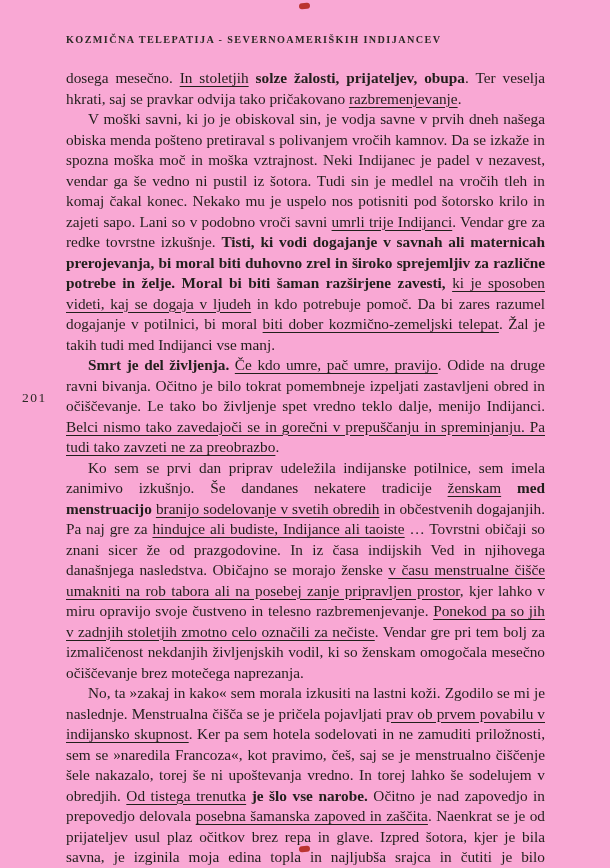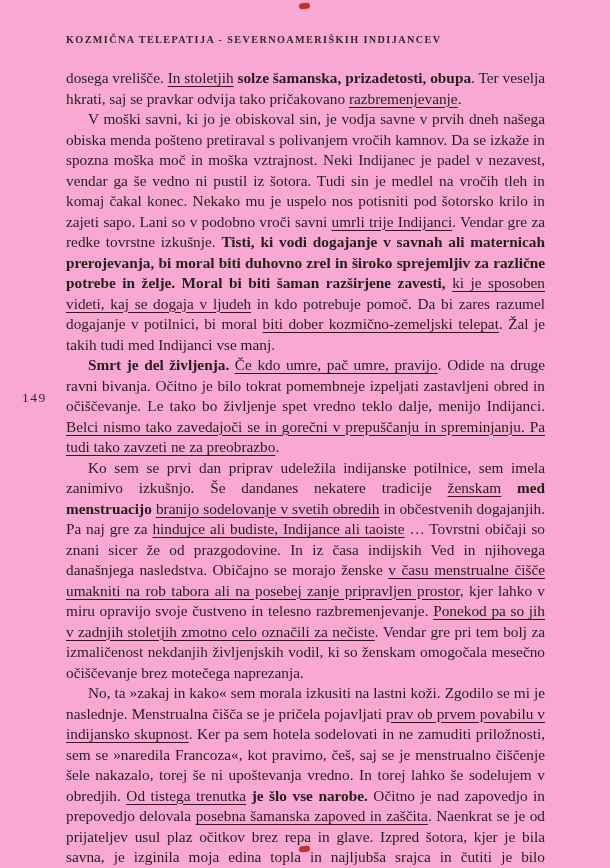--- a/index.html
+++ b/index.html
@@ -58,22 +58,22 @@
   }
   .page-marker.top { top: 3px; }
   .page-marker.bottom { top: 846px; }
 </style>
 </head>
 <body>
 
 <div class="page">
   <div class="page-marker top" style="background: rgb(179, 39, 30);"></div>
   <div class="running-head">KOZMIČNA TELEPATIJA - SEVERNOAMERIŠKIH INDIJANCEV</div>
-  <div class="page-number">149</div>
+  <div class="page-number">201</div>
   <div class="body-text">
-      <p class="para"><span>dosega vrelišče. </span><span class="u">In stoletjih</span><span> </span><span class="b">solze šamanska, prizadetosti, obupa</span><span>. Ter veselja hkrati, saj se pravkar odvija tako pričakovano </span><span class="u">razbremenjevanje</span><span>.</span></p>
+      <p class="para"><span>dosega mesečno. </span><span class="u">In stoletjih</span><span> </span><span class="b">solze žalosti, prijateljev, obupa</span><span>. Ter veselja hkrati, saj se pravkar odvija tako pričakovano </span><span class="u">razbremenjevanje</span><span>.</span></p>
       <p class="para indent"><span>V moški savni, ki jo je obiskoval sin, je vodja savne v prvih dneh našega obiska menda pošteno pretiraval s polivanjem vročih kamnov. Da se izkaže in spozna moška moč in moška vztrajnost. Neki Indijanec je padel v nezavest, vendar ga še vedno ni pustil iz šotora. Tudi sin je medlel na vročih tleh in komaj čakal konec. Nekako mu je uspelo nos potisniti pod šotorsko krilo in zajeti sapo. Lani so v podobno vroči savni </span><span class="u">umrli trije Indijanci</span><span>. Vendar gre za redke tovrstne izkušnje. </span><span class="b">Tisti, ki vodi dogajanje v savnah ali maternicah prerojevanja, bi moral biti duhovno zrel in široko sprejemljiv za različne potrebe in želje. Moral bi biti šaman razširjene zavesti,</span><span> </span><span class="u">ki je sposoben videti, kaj se dogaja v ljudeh</span><span> in kdo potrebuje pomoč. Da bi zares razumel dogajanje v potilnici, bi moral </span><span class="u">biti dober kozmično-zemeljski telepat</span><span>. Žal je takih tudi med Indijanci vse manj.</span></p>
       <p class="para indent"><span class="b">Smrt je del življenja.</span><span> </span><span class="u">Če kdo umre, pač umre, pravijo</span><span>. Odide na druge ravni bivanja. Očitno je bilo tokrat pomembneje izpeljati zastavljeni obred in očiščevanje. Le tako bo življenje spet vredno teklo dalje, menijo Indijanci. </span><span class="u">Belci nismo tako zavedajoči se in gorečni v prepuščanju in spreminjanju. Pa tudi tako zavzeti ne za preobrazbo</span><span>.</span></p>
       <p class="para indent"><span>Ko sem se prvi dan priprav udeležila indijanske potilnice, sem imela zanimivo izkušnjo. Še dandanes nekatere tradicije </span><span class="u">ženskam</span><span> </span><span class="b">med menstruacijo</span><span> </span><span class="u">branijo sodelovanje v svetih obredih</span><span> in občestvenih dogajanjih. Pa naj gre za </span><span class="u">hindujce ali budiste, Indijance ali taoiste</span><span> … Tovrstni običaji so znani sicer že od prazgodovine. In iz časa indijskih Ved in njihovega današnjega nasledstva. Običajno se morajo ženske </span><span class="u">v času menstrualne čišče umakniti na rob tabora ali na posebej zanje pripravljen prostor</span><span>, kjer lahko v miru opravijo svoje čustveno in telesno razbremenjevanje. </span><span class="u">Ponekod pa so jih v zadnjih stoletjih zmotno celo označili za nečiste</span><span>. Vendar gre pri tem bolj za izmaličenost nekdanjih življenjskih vodil, ki so ženskam omogočala mesečno očiščevanje brez motečega naprezanja.</span></p>
       <p class="para indent"><span>No, ta »zakaj in kako« sem morala izkusiti na lastni koži. Zgodilo se mi je naslednje. Menstrualna čišča se je pričela pojavljati </span><span class="u">prav ob prvem povabilu v indijansko skupnost</span><span>. Ker pa sem hotela sodelovati in ne zamuditi priložnosti, sem se »naredila Francoza«, kot pravimo, češ, saj se je menstrualno čiščenje šele nakazalo, torej še ni upoštevanja vredno. In torej lahko še sodelujem v obredjih. </span><span class="u">Od tistega trenutka</span><span> </span><span class="b">je šlo vse narobe.</span><span> Očitno je nad zapovedjo in prepovedjo delovala </span><span class="u">posebna šamanska zapoved in zaščita</span><span>. Naenkrat se je od prijateljev usul plaz očitkov brez repa in glave. Izpred šotora, kjer je bila savna, je izginila moja edina topla in najljubša srajca in čutiti je bilo svojevrstno napetost.</span></p>
     </div>
   <div class="page-marker bottom" style="background: rgb(179, 39, 30);"></div>
 </div>
 
 </body></html>

